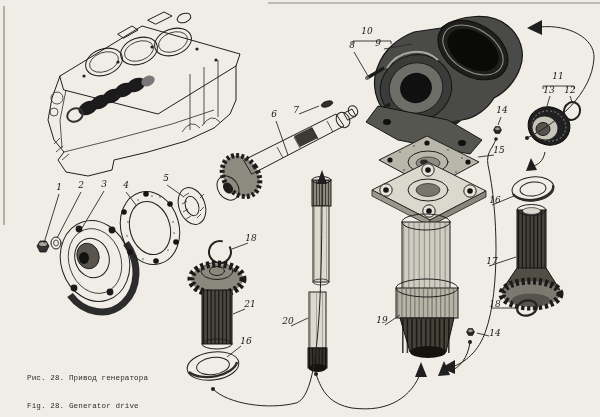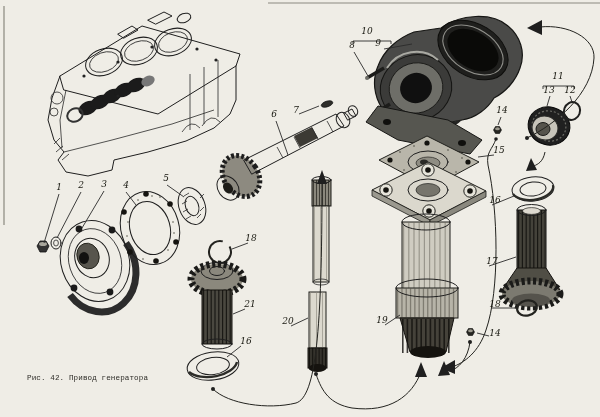--- a/index.html
+++ b/index.html
@@ -357,18 +357,19 @@
         <text x="251" y="241" class="callout">18</text>
         <text x="246" y="344" class="callout">16</text>
         <text x="382" y="323" class="callout">19</text>
         <text x="288" y="324" class="callout">20</text>
         <text x="250" y="307" class="callout">21</text>
         <text x="495" y="336" class="callout">14</text>
       </g>
 </svg>
 
 <div id="caption">
-  <div>Рис. 42. Привод генератора</div>
+  <div>Рис. 28. Привод генератора</div>
+  <div>Fig. 28. Generator drive</div>
   
   
 </div>
 
 </div>
 
 </body></html>

